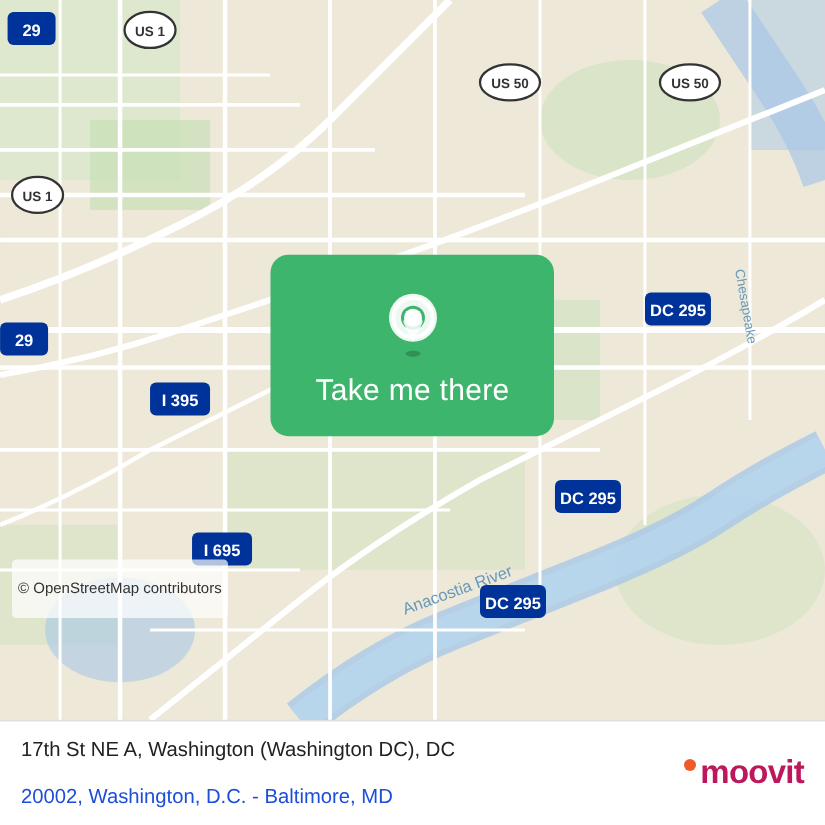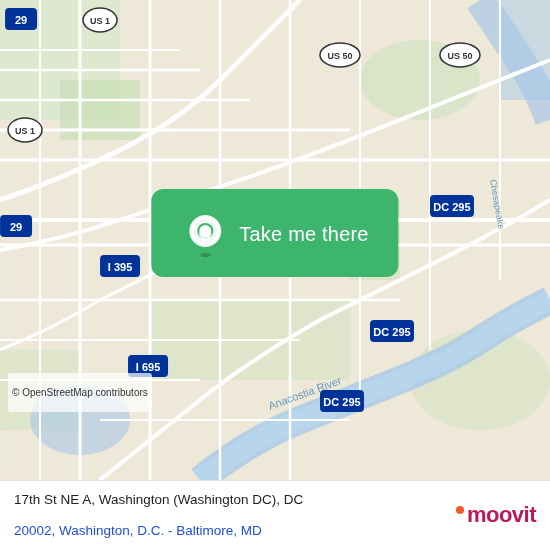--- a/index.html
+++ b/index.html
@@ -30,20 +30,21 @@
     
     .location-card {
       position: absolute;
       top: 50%;
       left: 50%;
       transform: translate(-50%, -58%);
       background: #3db56d;
       border-radius: 12px;
       padding: 22px 30px 18px 30px;
       display: flex;
+      flex-direction: column;
       align-items: center;
       gap: 10px;
       min-width: 180px;
     }
 
     .pin-icon {
       width: 48px;
       height: 48px;
     }
 

